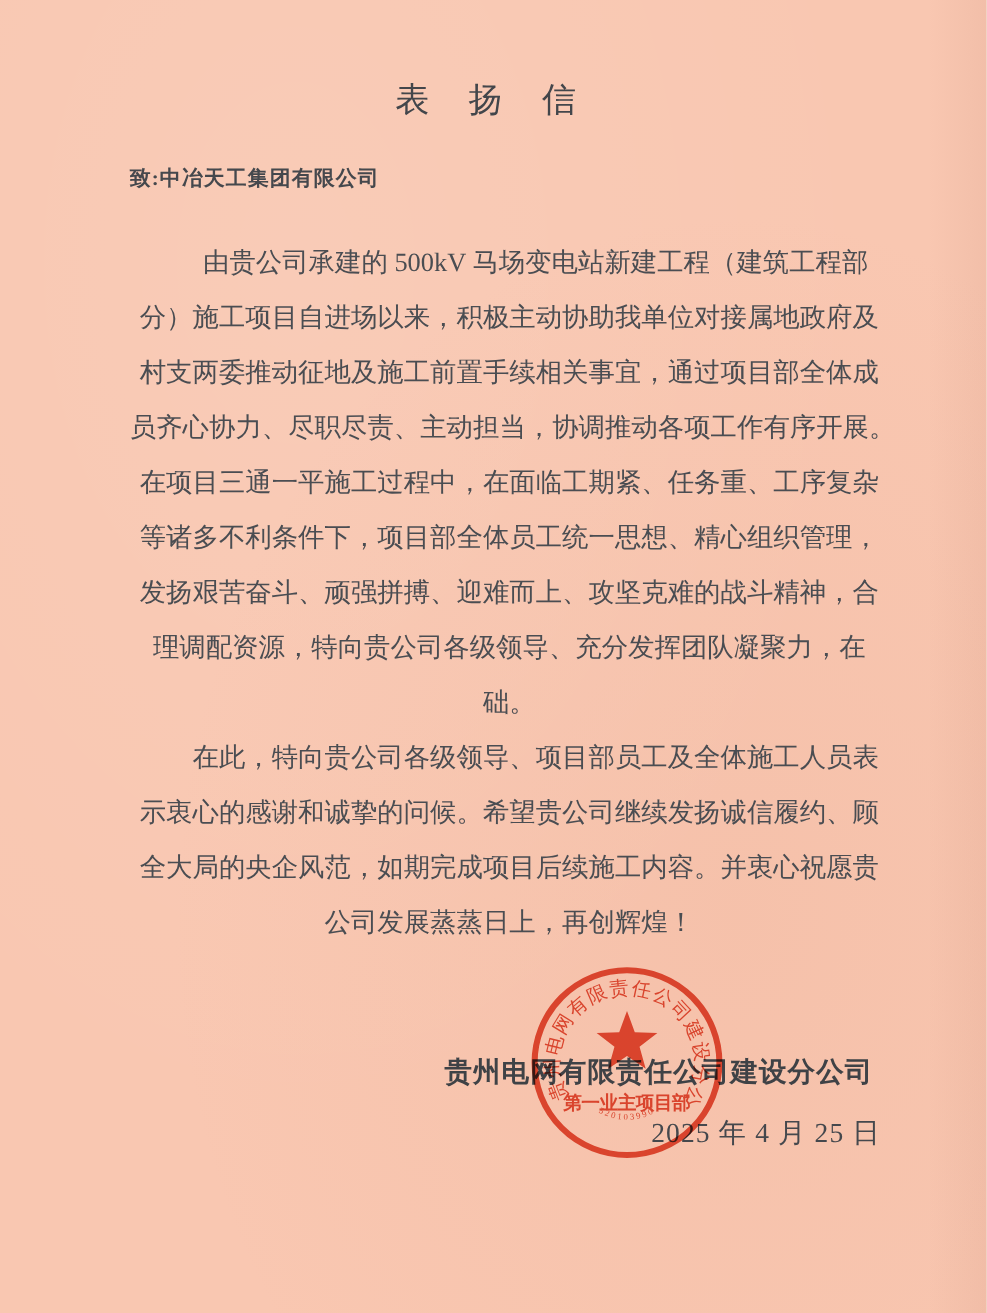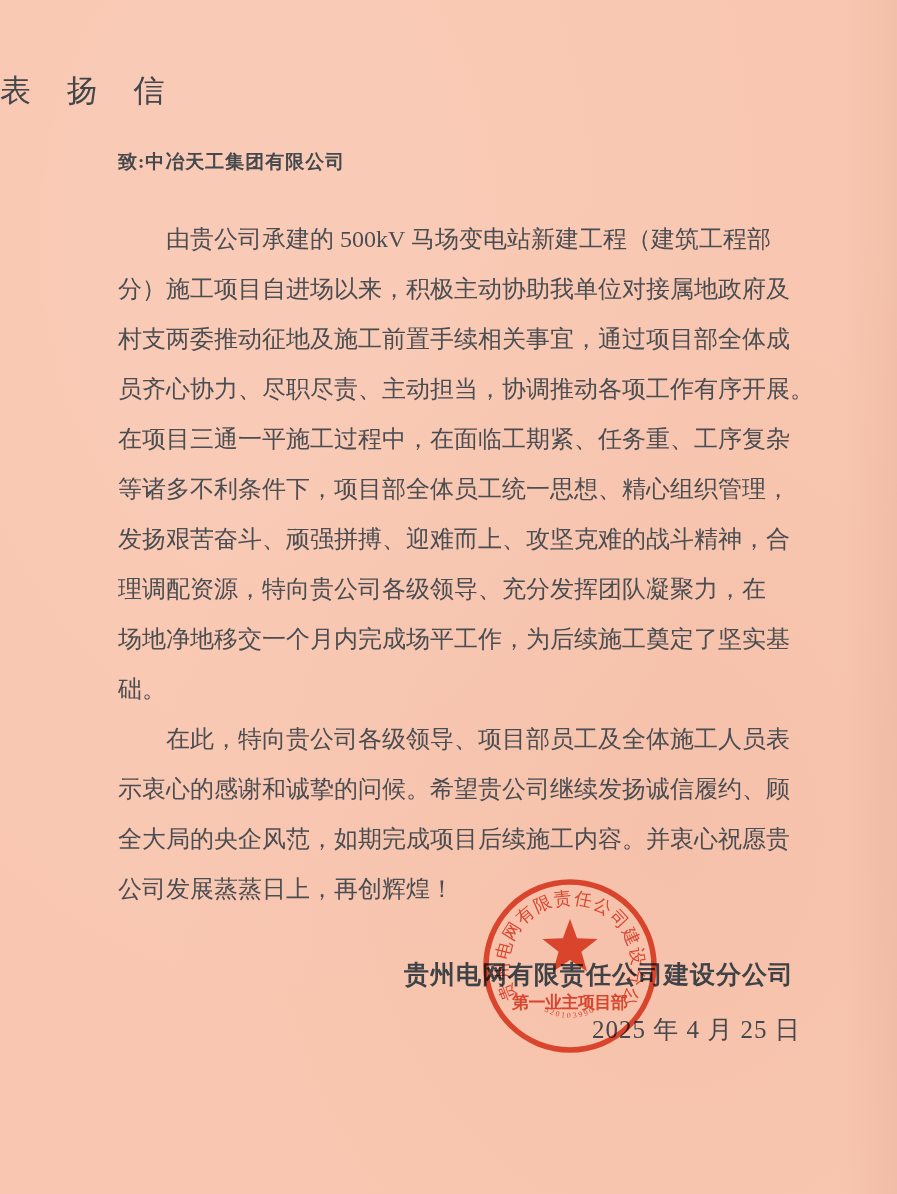--- a/index.html
+++ b/index.html
@@ -16,36 +16,38 @@
     background:
       radial-gradient(ellipse at 30% 20%, rgba(255,255,255,0.08), rgba(0,0,0,0) 60%),
       radial-gradient(ellipse at 75% 70%, rgba(214,140,110,0.10), rgba(0,0,0,0) 55%),
       linear-gradient(to right, rgba(0,0,0,0) 94%, rgba(150,80,60,0.07) 100%),
       #f9c7b1;
     color:#4a4d52;
   }
   .title {
     position:absolute;
     top:70px; left:0; right:0;
+    text-align:center;
     font-size:31px;
     letter-spacing:14px;
     color:#43464b;
   }
   .salutation {
     position:absolute;
     top:149px; left:118px;
     font-size:19px;
     letter-spacing:1px;
     color:#45484d;
     font-weight:bold;
   }
   .body-text {
     position:absolute;
     top:214px; left:118px;
     width:690px;
+    text-align:center;
   }
   .para-line {
     height:50px;
     line-height:50px;
     font-size:24px;
     letter-spacing:0px;
     white-space:nowrap;
     color:#4a4d52;
   }
   .para-line.first { text-indent:2em; }
@@ -88,21 +90,20 @@
 
   <div class="body-text">
       <div class="para-line first">由贵公司承建的 500kV 马场变电站新建工程（建筑工程部</div>
       <div class="para-line">分）施工项目自进场以来，积极主动协助我单位对接属地政府及</div>
       <div class="para-line">村支两委推动征地及施工前置手续相关事宜，通过项目部全体成</div>
       <div class="para-line">员齐心协力、尽职尽责、主动担当，协调推动各项工作有序开展。</div>
       <div class="para-line">在项目三通一平施工过程中，在面临工期紧、任务重、工序复杂</div>
       <div class="para-line">等诸多不利条件下，项目部全体员工统一思想、精心组织管理，</div>
       <div class="para-line">发扬艰苦奋斗、顽强拼搏、迎难而上、攻坚克难的战斗精神，合</div>
       <div class="para-line">理调配资源，特向贵公司各级领导、充分发挥团队凝聚力，在</div>
-      <div class="para-line">场地净地移交一个月内完成场平工作，为后续施工奠定了坚实基</div>
       <div class="para-line">础。</div>
       <div class="para-line first">在此，特向贵公司各级领导、项目部员工及全体施工人员表</div>
       <div class="para-line">示衷心的感谢和诚挚的问候。希望贵公司继续发扬诚信履约、顾</div>
       <div class="para-line">全大局的央企风范，如期完成项目后续施工内容。并衷心祝愿贵</div>
       <div class="para-line">公司发展蒸蒸日上，再创辉煌！</div>
     </div>
 
   <div class="signature-company">贵州电网有限责任公司建设分公司</div>
 
   <div class="signature-date">2025 年 4 月 25 日</div>

